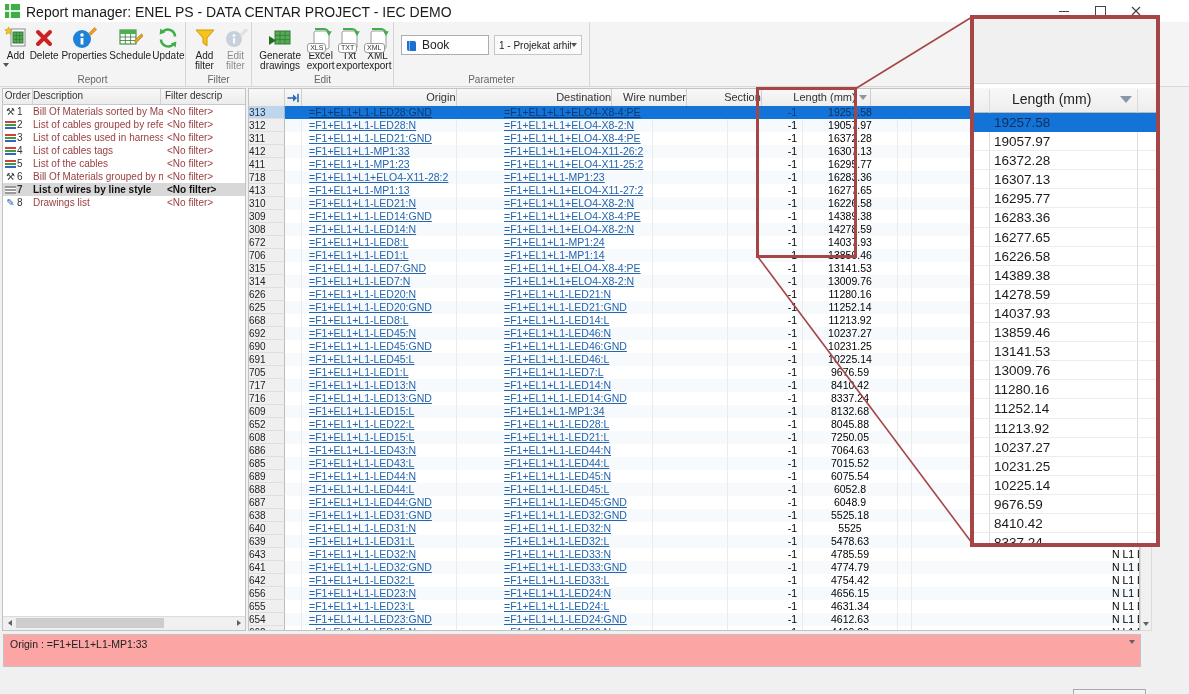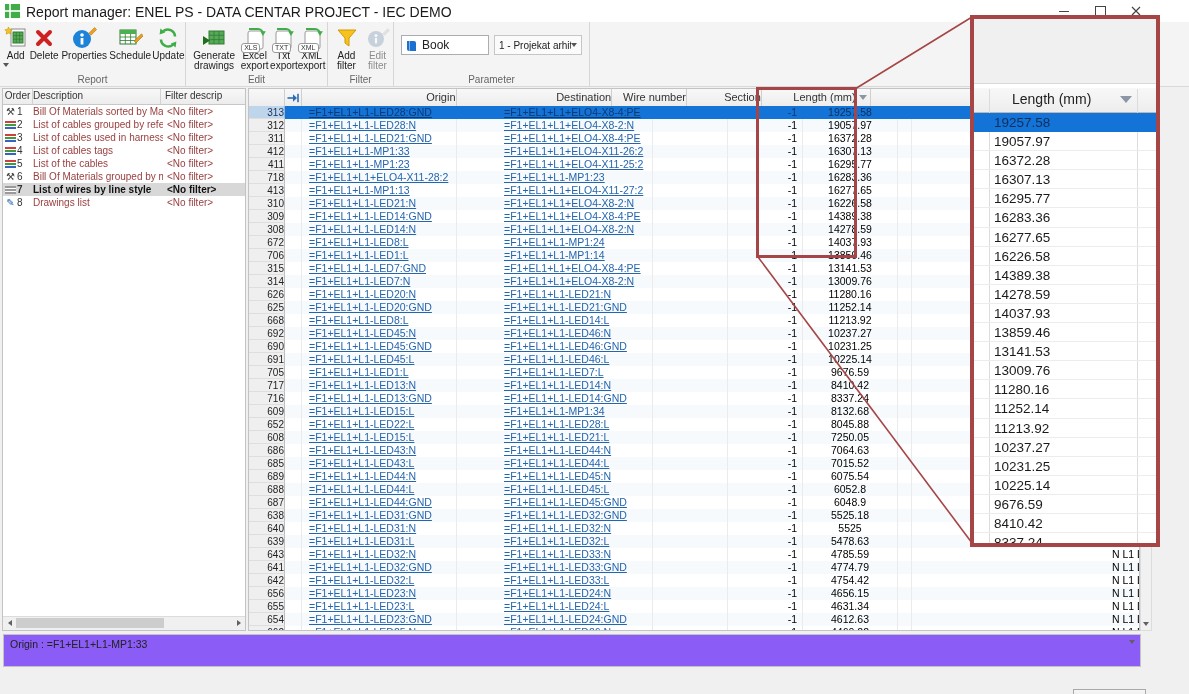--- a/index.html
+++ b/index.html
@@ -52,21 +52,21 @@
   .th{box-sizing:border-box;border-right:1px solid #cfcfcf;text-align:right;line-height:16px;overflow:hidden;white-space:nowrap;}
   .th.num{width:36px;} .th.ico{width:17px;display:flex;align-items:center;justify-content:center;}
   .th.orig{width:155px;} .th.dest{width:156px;} .th.wire{width:75px;} .th.sect{width:75px;}
   .th.len{width:95px;} .th.fbtn{width:14px;display:flex;align-items:center;justify-content:center;}
   .th.ref{width:269px;border-right:none;}
   .ftri{width:0;height:0;border-left:4px solid transparent;border-right:4px solid transparent;border-top:5px solid #8a97a5;}
   #tbody{position:absolute;left:0;top:17px;width:890px;height:526px;overflow:hidden;}
   .trow{display:flex;height:13px;line-height:13px;font-size:10.5px;}
   .trow.alt{background:#f6fafd;}
   .tc{box-sizing:border-box;border-right:1px solid #ebebeb;overflow:hidden;white-space:nowrap;flex:none;}
-  .tc.num{width:36px;background:#efefef;border-right:1px solid #bcbcbc;border-bottom:1px solid #dedede;text-align:right;color:#222;font-size:10px;}
+  .tc.num{width:36px;background:#efefef;border-right:1px solid #bcbcbc;border-bottom:1px solid #dedede;text-align:left;color:#222;font-size:10px;}
   .tc.ico{width:17px;}
   .tc.orig{width:155px;padding-left:7px;} .tc.dest{width:156px;padding-left:7px;margin-left:40px;}
   .tc.wire{width:75px;} .tc.sect{width:75px;text-align:right;padding-right:5px;}
   .tc.len{width:95px;text-align:center;} .tc.fpad{width:14px;}
   .tc.ref{width:267px;text-align:right;border-right:none;}
   .tlink{color:#2565ae;text-decoration:underline;cursor:pointer;}
   .trow.sel{background:#1373d6;}
   .trow.sel .tc{border-right-color:#1373d6;background:#1373d6;}
   .trow.sel .tc.num{background:#bfd5ec;border-right-color:#9ab4d2;color:#14325c;}
   .trow.sel .tlink{color:#0c3a75;}
@@ -89,21 +89,21 @@
   #ov-toolbar{height:64px;background:#f0f0f0;border-bottom:1px solid #d9d9d9;}
   #ov-gap{height:4px;background:#fff;}
   #ov-head{height:24px;background:linear-gradient(#f8f8f8,#ededed);border-bottom:1px solid #b9b9b9;position:relative;}
   #ov-head .ov-title{position:absolute;left:38px;top:3px;font-size:14px;color:#222;}
   #ov-head .ov-ftri{position:absolute;right:24px;top:8px;width:0;height:0;border-left:6px solid transparent;border-right:6px solid transparent;border-top:7px solid #8a97a5;}
   #ov-rows{position:relative;}
   .ov-line{position:absolute;top:-24px;bottom:0;width:0;border-left:1px solid #dcdcdc;z-index:1;}
   .orow{position:relative;height:19.1px;line-height:19px;font-size:13.5px;color:#1a1a1a;padding-left:20px;border-bottom:1px solid #ececec;box-sizing:border-box;z-index:2;}
   .orow.sel{background:#1373d6;color:#0f2f5c;border-color:#1373d6;z-index:3;}
   
-  #status-box{position:absolute;left:3px;top:634px;width:1138px;height:33px;background:#8b5cf6;border:1px solid #c3c3c3;box-sizing:border-box;}
+  #status-box{position:absolute;left:3px;top:634px;width:1138px;height:33px;background:#fca5a5;border:1px solid #c3c3c3;box-sizing:border-box;}
   #status-box .stext{position:absolute;left:6px;top:3px;font-size:10.5px;color:#222;}
   #status-arrow{position:absolute;right:5px;bottom:4px;}
   #close-btn{position:absolute;left:1073px;top:673px;width:73px;height:19px;background:linear-gradient(#f5f5f5,#e4e4e4);border:1px solid #a9a9a9;box-sizing:border-box;text-align:center;line-height:17px;font-size:11px;color:#222;margin-top:16px;}
 </style>
 </head>
 <body>
 
 <div id="window">
 
   <div id="titlebar">
@@ -179,69 +179,20 @@
                 <path d="M5 13.5A7.2 7.2 0 0 0 17 18.6" fill="none" stroke="#3fae49" stroke-width="2.6"></path>
                 <polygon points="19.6,21.4 14.8,17.4 20.4,15.4" fill="#3fae49"></polygon>
               </svg>
           </span>
           <span class="tlabel">Update</span>
         </div>
       </div>
       <div class="glabel">Report</div>
     </div>
 
-    <div class="tgroup" style="width:142px;">
-      <div class="tbtns">
-        <div class="tbtn" style="width:52px;">
-          <span class="ticon">
-            <svg width="26" height="24">
-                <rect x="8" y="5" width="15" height="13" fill="#57a957" stroke="#2e7d32"></rect>
-                <path d="M8 9.3h15M8 13.6h15M13 5v13M18 5v13" stroke="#2e7d32" stroke-width="0.8" fill="none"></path>
-                <polygon points="2,10 9,14.5 2,19" fill="#1f6f1f"></polygon>
-              </svg>
-          </span>
-          <span class="tlabel">Generate drawings</span>
-        </div>
-        <div class="tbtn" style="width:32px;">
-          <span class="ticon">
-            <svg width="22" height="24">
-                <rect x="4" y="5" width="15" height="18" rx="2" fill="#fff" stroke="#9a9a9a"></rect>
-                <path d="M5 3h9a5 5 0 0 1 5 5" fill="none" stroke="#3fae49" stroke-width="2"></path>
-                <polygon points="19,10 16.2,5.2 21.8,5.2" fill="#3fae49"></polygon>
-              </svg>
-            <span class="badge">XLS</span>
-          </span>
-          <span class="tlabel">Excel export</span>
-        </div>
-        <div class="tbtn" style="width:26px;">
-          <span class="ticon">
-            <svg width="22" height="24">
-                <rect x="4" y="5" width="15" height="18" rx="2" fill="#fff" stroke="#9a9a9a"></rect>
-                <path d="M5 3h9a5 5 0 0 1 5 5" fill="none" stroke="#3fae49" stroke-width="2"></path>
-                <polygon points="19,10 16.2,5.2 21.8,5.2" fill="#3fae49"></polygon>
-              </svg>
-            <span class="badge">TXT</span>
-          </span>
-          <span class="tlabel">Txt export</span>
-        </div>
-        <div class="tbtn" style="width:32px;">
-          <span class="ticon">
-            <svg width="22" height="24">
-                <rect x="4" y="5" width="15" height="18" rx="2" fill="#fff" stroke="#9a9a9a"></rect>
-                <path d="M5 3h9a5 5 0 0 1 5 5" fill="none" stroke="#3fae49" stroke-width="2"></path>
-                <polygon points="19,10 16.2,5.2 21.8,5.2" fill="#3fae49"></polygon>
-              </svg>
-            <span class="badge">XML</span>
-          </span>
-          <span class="tlabel">XML export</span>
-        </div>
-      </div>
-      <div class="glabel">Edit</div>
-    </div>
-
     <div class="tgroup" style="width:66px;">
       <div class="tbtns">
         <div class="tbtn" style="width:32px;">
           <span class="ticon">
             <svg width="22" height="22">
                 <polygon points="2,3 20,3 13,11 13,19 9,16 9,11" fill="#f7c11e" stroke="#cf9a00"></polygon>
               </svg>
           </span>
           <span class="tlabel">Add filter</span>
         </div>
@@ -253,20 +204,69 @@
                 <rect x="8.9" y="11" width="2.2" height="5.5" fill="#fff"></rect>
                 <g transform="rotate(45 19 6)">
                   <rect x="17.9" y="1" width="2.4" height="7" fill="#cfcfcf" stroke="#b5b5b5" stroke-width="0.5"></rect>
                 </g>
               </svg>
           </span>
           <span class="tlabel">Edit filter</span>
         </div>
       </div>
       <div class="glabel">Filter</div>
+    </div>
+
+    <div class="tgroup" style="width:142px;">
+      <div class="tbtns">
+        <div class="tbtn" style="width:52px;">
+          <span class="ticon">
+            <svg width="26" height="24">
+                <rect x="8" y="5" width="15" height="13" fill="#57a957" stroke="#2e7d32"></rect>
+                <path d="M8 9.3h15M8 13.6h15M13 5v13M18 5v13" stroke="#2e7d32" stroke-width="0.8" fill="none"></path>
+                <polygon points="2,10 9,14.5 2,19" fill="#1f6f1f"></polygon>
+              </svg>
+          </span>
+          <span class="tlabel">Generate drawings</span>
+        </div>
+        <div class="tbtn" style="width:32px;">
+          <span class="ticon">
+            <svg width="22" height="24">
+                <rect x="4" y="5" width="15" height="18" rx="2" fill="#fff" stroke="#9a9a9a"></rect>
+                <path d="M5 3h9a5 5 0 0 1 5 5" fill="none" stroke="#3fae49" stroke-width="2"></path>
+                <polygon points="19,10 16.2,5.2 21.8,5.2" fill="#3fae49"></polygon>
+              </svg>
+            <span class="badge">XLS</span>
+          </span>
+          <span class="tlabel">Excel export</span>
+        </div>
+        <div class="tbtn" style="width:26px;">
+          <span class="ticon">
+            <svg width="22" height="24">
+                <rect x="4" y="5" width="15" height="18" rx="2" fill="#fff" stroke="#9a9a9a"></rect>
+                <path d="M5 3h9a5 5 0 0 1 5 5" fill="none" stroke="#3fae49" stroke-width="2"></path>
+                <polygon points="19,10 16.2,5.2 21.8,5.2" fill="#3fae49"></polygon>
+              </svg>
+            <span class="badge">TXT</span>
+          </span>
+          <span class="tlabel">Txt export</span>
+        </div>
+        <div class="tbtn" style="width:32px;">
+          <span class="ticon">
+            <svg width="22" height="24">
+                <rect x="4" y="5" width="15" height="18" rx="2" fill="#fff" stroke="#9a9a9a"></rect>
+                <path d="M5 3h9a5 5 0 0 1 5 5" fill="none" stroke="#3fae49" stroke-width="2"></path>
+                <polygon points="19,10 16.2,5.2 21.8,5.2" fill="#3fae49"></polygon>
+              </svg>
+            <span class="badge">XML</span>
+          </span>
+          <span class="tlabel">XML export</span>
+        </div>
+      </div>
+      <div class="glabel">Edit</div>
     </div>
 
     <div class="tgroup" style="width:196px;">
       <div id="book-field">
         <svg width="13" height="13" style="margin-left:3px;">
             <path d="M2 2h7a2 2 0 0 1 2 2v8H4a2 2 0 0 1-2-2z" fill="#1d6fd0"></path>
             <path d="M4.5 2v10" stroke="#7fb3ea" stroke-width="1"></path>
           </svg>
         <span class="blabel">Book</span>
       </div>

